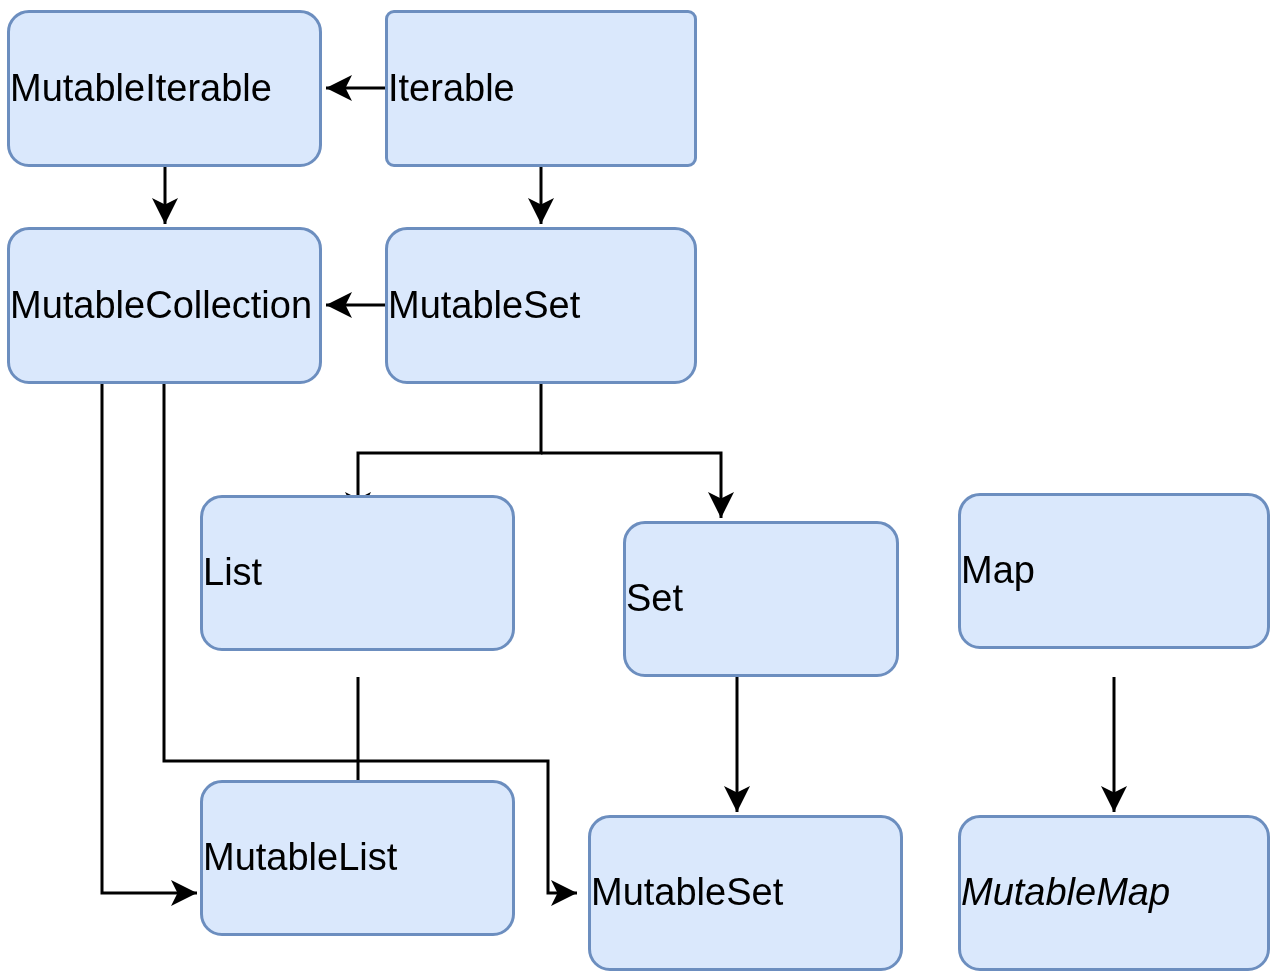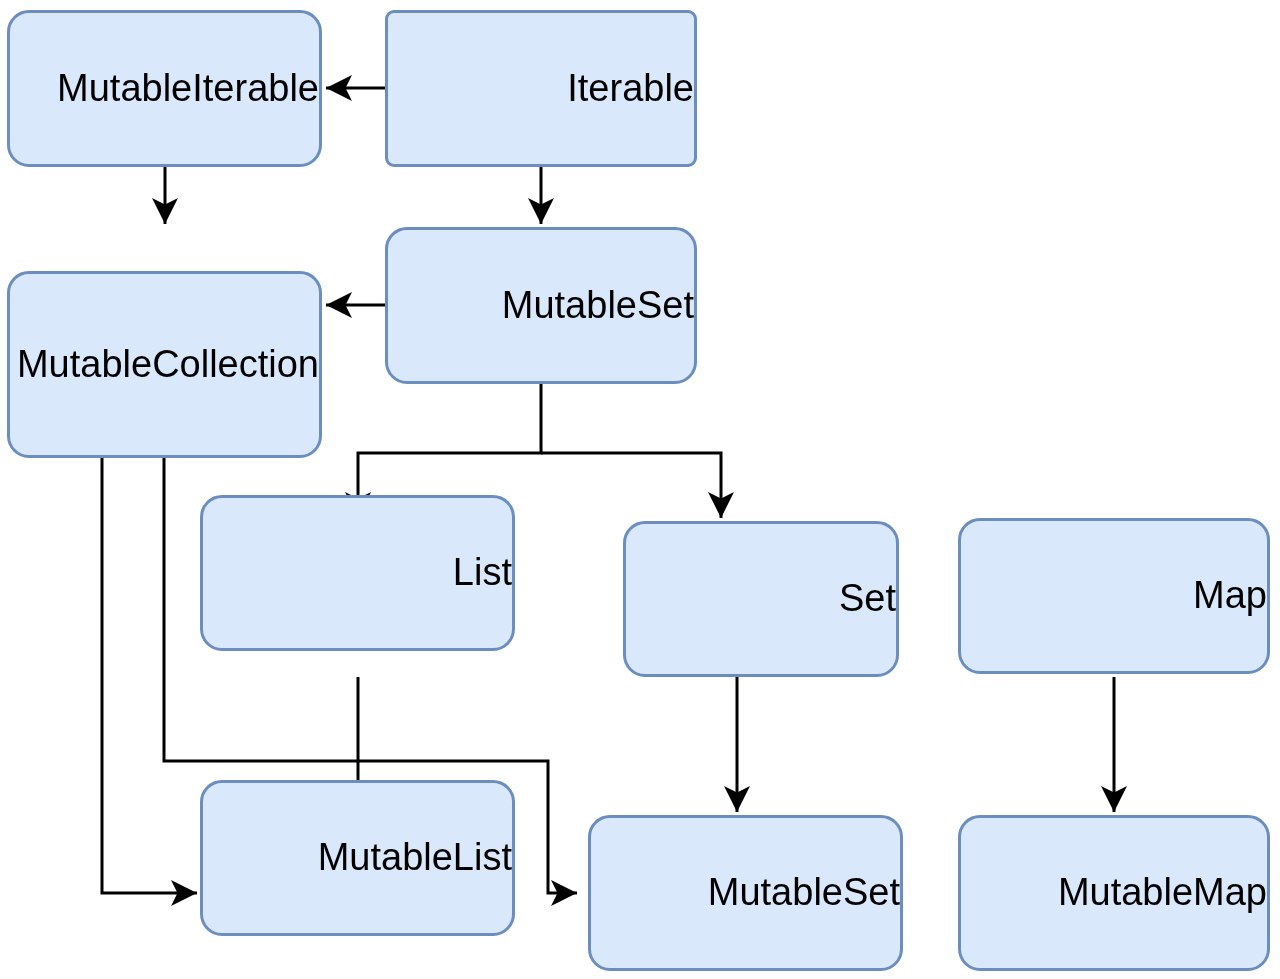--- a/index.html
+++ b/index.html
@@ -29,21 +29,21 @@
     stroke-linejoin: miter;
   }
   .node {
     position: absolute;
     box-sizing: border-box;
     background: var(--node-fill, #dae8fc);
     border: 3px solid var(--node-border, #6c8ebf);
     border-radius: 22px;
     display: flex;
     align-items: center;
-    justify-content: flex-end;
+    justify-content: flex-start;
     text-align: center;
   }
   .node-label {
     color: var(--node-text, #000000);
     font-size: 38px;
     line-height: 1.1;
     white-space: nowrap;
   }
 </style>
 </head>
@@ -68,38 +68,38 @@
       <polyline points="102,384 102,893 197,893" marker-end="url(#arrowhead)"></polyline>
       <polyline points="164,384 164,761 548,761 548,893 577,893" marker-end="url(#arrowhead)"></polyline>
     </svg>
   <div id="nodes">
       <div class="node" style="left: 7px; top: 10px; width: 315px; height: 157px;">
         <span class="node-label">MutableIterable</span>
       </div>
       <div class="node" style="left: 385px; top: 10px; width: 312px; height: 157px; border-radius: 9px;">
         <span class="node-label">Iterable</span>
       </div>
-      <div class="node" style="left: 7px; top: 227px; width: 315px; height: 187px; margin-top: 44px;">
+      <div class="node" style="left: 7px; top: 227px; width: 315px; height: 157px;">
         <span class="node-label">MutableCollection</span>
       </div>
       <div class="node" style="left: 385px; top: 227px; width: 312px; height: 157px;">
         <span class="node-label">MutableSet</span>
       </div>
       <div class="node" style="left: 200px; top: 495px; width: 315px; height: 156px;">
         <span class="node-label">List</span>
       </div>
       <div class="node" style="left: 580px; top: 521px; width: 276px; height: 156px; margin-left: 43px;">
         <span class="node-label">Set</span>
       </div>
-      <div class="node" style="left: 958px; top: 518px; width: 312px; height: 156px;">
+      <div class="node" style="left: 958px; top: 493px; width: 312px; height: 156px;">
         <span class="node-label">Map</span>
       </div>
       <div class="node" style="left: 200px; top: 780px; width: 315px; height: 156px;">
         <span class="node-label">MutableList</span>
       </div>
       <div class="node" style="left: 580px; top: 815px; width: 315px; height: 156px; margin-left: 8px;">
         <span class="node-label">MutableSet</span>
       </div>
-      <div class="node" style="left: 958px; top: 815px; width: 312px; height: 156px;">
+      <div class="node" style="left: 958px; top: 815px; width: 312px; height: 156px; font-style: italic;">
         <span class="node-label">MutableMap</span>
       </div>
     </div>
 </div>
 
 </body></html>

